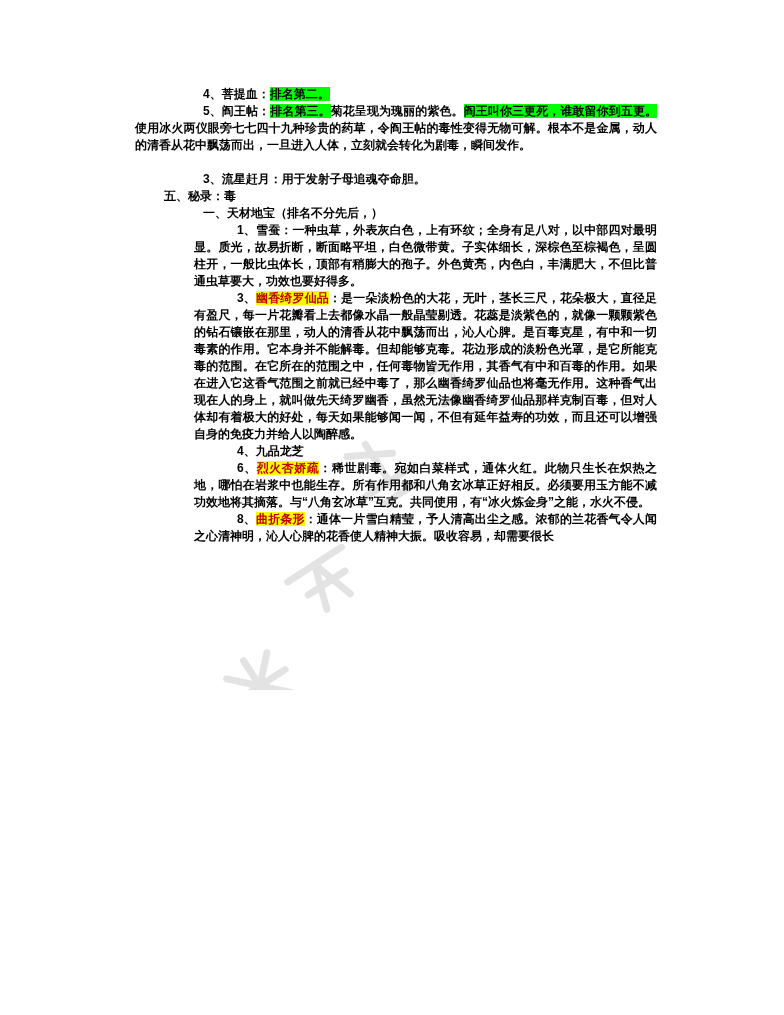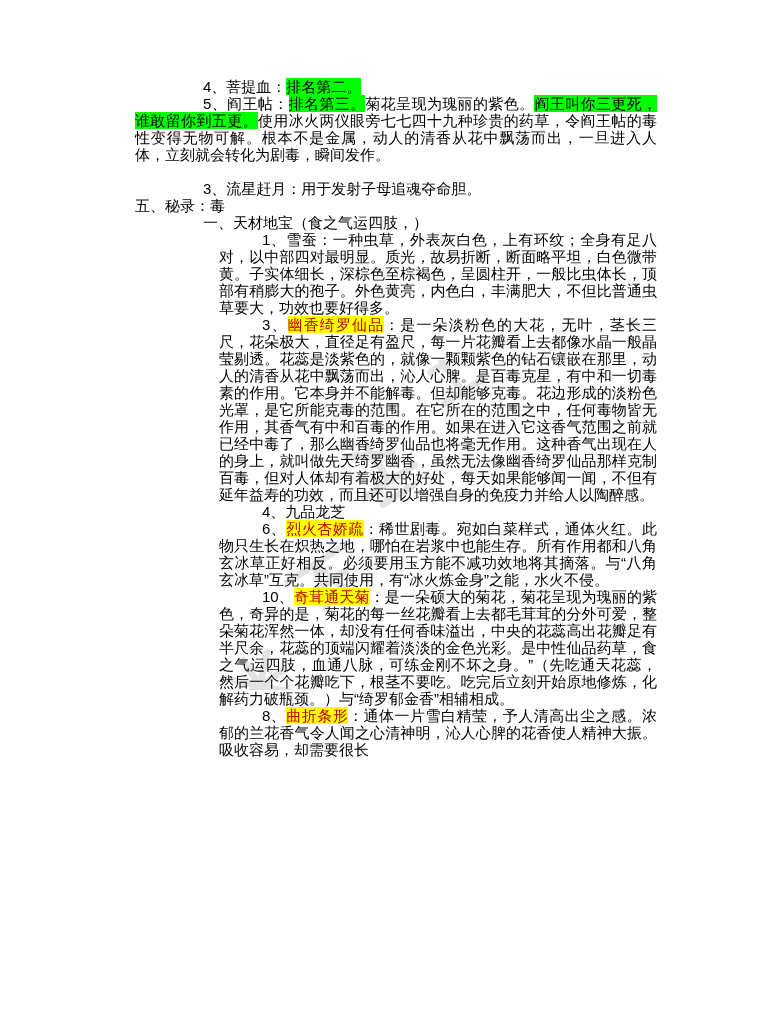--- a/index.html
+++ b/index.html
@@ -27,35 +27,36 @@
     top: 360px;
     width: 480px;
     height: 330px;
     opacity: 0.5;
     pointer-events: none;
     z-index: 0;
   }
   .doc {
     position: absolute;
     left: 135px;
-    top: 78px;
+    top: 86px;
     width: 522px;
-    font-size: 15px;
+    font-size: 12px;
     line-height: 17px;
     color: #000000;
     text-align: justify;
     z-index: 1;
+    font-weight: bold;
   }
   .doc p {
     margin: 0;
     padding: 0;
   }
   .doc p.b   { text-indent: 68px; }
-  .doc p.c   { margin-left: 84px; text-indent: 43px; }
-  .doc p.base{ text-indent: 0; }
+  .doc p.c   { margin-left: 59px; text-indent: 43px; }
+  .doc p.base{ text-indent: 0; margin-left: 29px; }
   .doc p.blank { height: 17px; }
   .hl-green {
     background: var(--hl-green, #00ff00);
     color: #000000;
   }
   .hl-yellow {
     background: var(--hl-yellow, #ffff00);
     color: var(--yellow-text, #bb0000);
   }
 </style>
@@ -80,22 +81,21 @@
       </g>
     </g>
   </svg>
 
   <div class="doc">
       <p class="b"><span>4、菩提血：</span><span class="hl-green">排名第二。</span></p>
       <p class="b"><span>5、阎王帖：</span><span class="hl-green">排名第三。</span><span>菊花呈现为瑰丽的紫色。</span><span class="hl-green">阎王叫你三更死，谁敢留你到五更。</span><span>使用冰火两仪眼旁七七四十九种珍贵的药草，令阎王帖的毒性变得无物可解。根本不是金属，动人的清香从花中飘荡而出，一旦进入人体，立刻就会转化为剧毒，瞬间发作。</span></p>
       <p class="blank"></p>
       <p class="b"><span>3、流星赶月：用于发射子母追魂夺命胆。</span></p>
       <p class="base"><span>五、秘录：毒</span></p>
-      <p class="b"><span>一、天材地宝（食之气运四肢，）</span></p>
+      <p class="b"><span>一、天材地宝（排名不分先后，）</span></p>
       <p class="c"><span>1、雪蚕：一种虫草，外表灰白色，上有环纹；全身有足八对，以中部四对最明显。质光，故易折断，断面略平坦，白色微带黄。子实体细长，深棕色至棕褐色，呈圆柱开，一般比虫体长，顶部有稍膨大的孢子。外色黄亮，内色白，丰满肥大，不但比普通虫草要大，功效也要好得多。</span></p>
       <p class="c"><span>3、</span><span class="hl-yellow">幽香绮罗仙品</span><span>：是一朵淡粉色的大花，无叶，茎长三尺，花朵极大，直径足有盈尺，每一片花瓣看上去都像水晶一般晶莹剔透。花蕊是淡紫色的，就像一颗颗紫色的钻石镶嵌在那里，动人的清香从花中飘荡而出，沁人心脾。是百毒克星，有中和一切毒素的作用。它本身并不能解毒。但却能够克毒。花边形成的淡粉色光罩，是它所能克毒的范围。在它所在的范围之中，任何毒物皆无作用，其香气有中和百毒的作用。如果在进入它这香气范围之前就已经中毒了，那么幽香绮罗仙品也将毫无作用。这种香气出现在人的身上，就叫做先天绮罗幽香，虽然无法像幽香绮罗仙品那样克制百毒，但对人体却有着极大的好处，每天如果能够闻一闻，不但有延年益寿的功效，而且还可以增强自身的免疫力并给人以陶醉感。</span></p>
       <p class="c"><span>4、九品龙芝</span></p>
       <p class="c"><span>6、</span><span class="hl-yellow">烈火杏娇疏</span><span>：稀世剧毒。宛如白菜样式，通体火红。此物只生长在炽热之地，哪怕在岩浆中也能生存。所有作用都和八角玄冰草正好相反。必须要用玉方能不减功效地将其摘落。与“八角玄冰草”互克。共同使用，有“冰火炼金身”之能，水火不侵。</span></p>
-      <p class="c"><span>10、</span><span class="hl-yellow">奇茸通天菊</span><span>：是一朵硕大的菊花，菊花呈现为瑰丽的紫色，奇异的是，菊花的每一丝花瓣看上去都毛茸茸的分外可爱，整朵菊花浑然一体，却没有任何香味溢出，中央的花蕊高出花瓣足有半尺余，花蕊的顶端闪耀着淡淡的金色光彩。是中性仙品药草，食之气运四肢，血通八脉，可练金刚不坏之身。”（先吃通天花蕊，然后一个个花瓣吃下，根茎不要吃。吃完后立刻开始原地修炼，化解药力破瓶颈。）与“绮罗郁金香”相辅相成。</span></p>
       <p class="c"><span>8、</span><span class="hl-yellow">曲折条形</span><span>：通体一片雪白精莹，予人清高出尘之感。浓郁的兰花香气令人闻之心清神明，沁人心脾的花香使人精神大振。吸收容易，却需要很长</span></p>
     </div>
 
 </div>
 
 </body></html>

